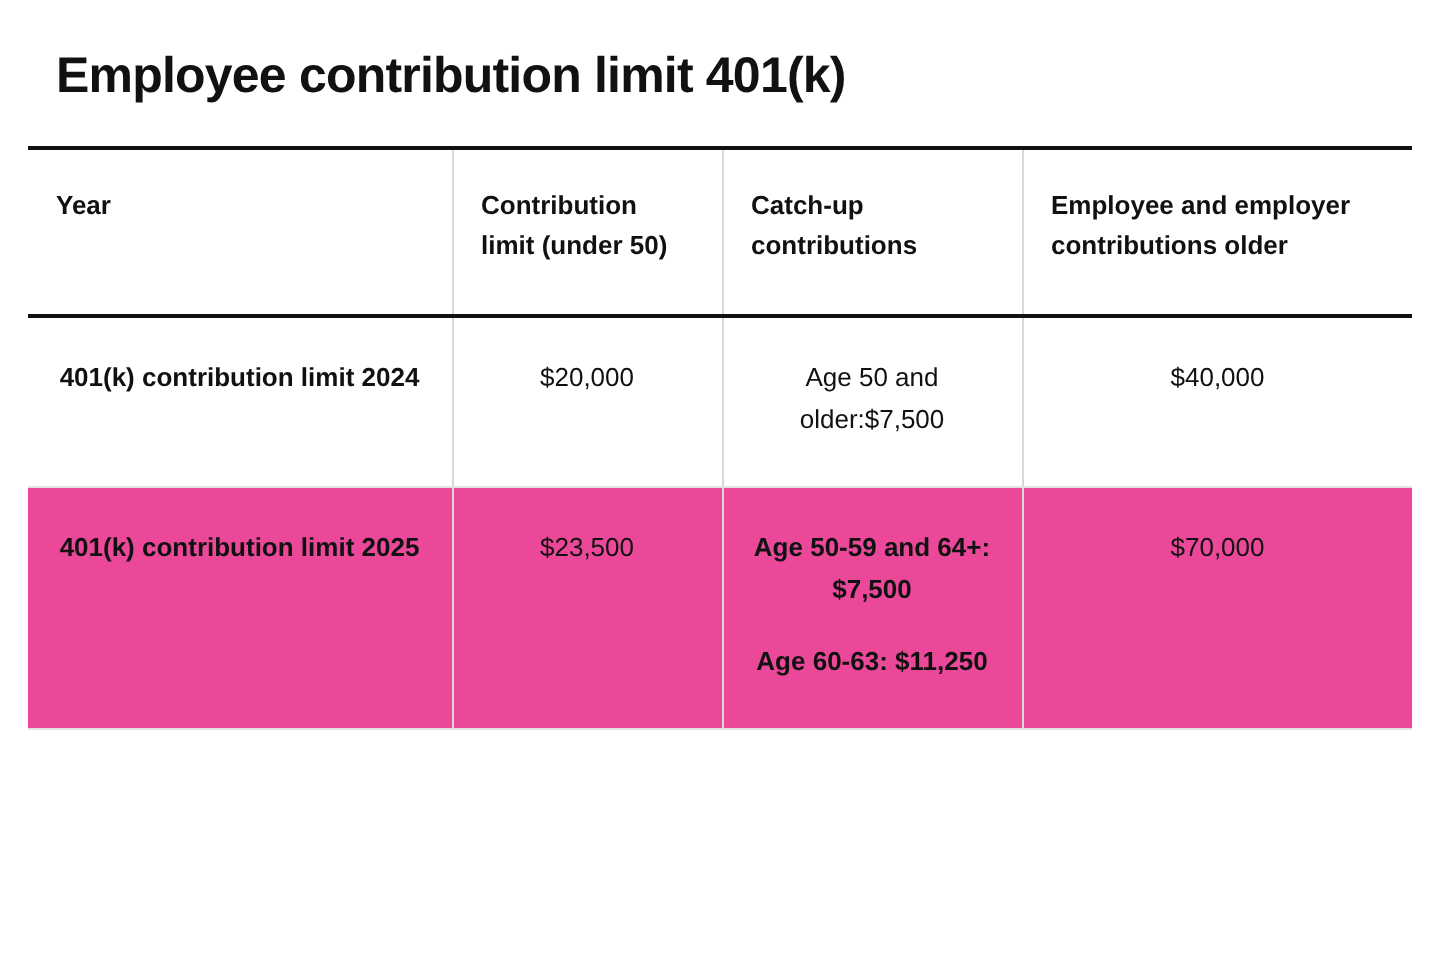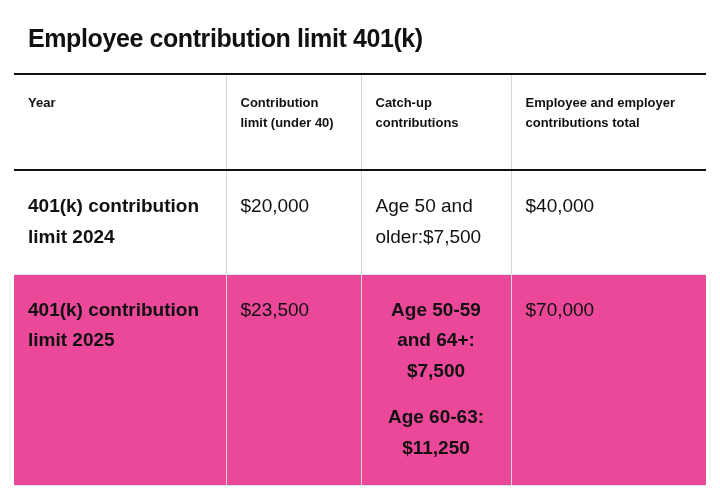--- a/index.html
+++ b/index.html
@@ -46,38 +46,39 @@
   table.limits col.c2 { width: 150px; }
   table.limits col.c3 { width: 195px; }
 
   table.limits thead th {
     text-align: left;
     vertical-align: top;
     font-size: 13px;
     font-weight: bold;
     line-height: 1.55;
     color: #111111;
-    padding: 18px 14px 36px 14px;
+    padding: 18px 14px 24px 14px;
     border-top: 2px solid #111111;
     border-bottom: 2px solid #111111;
     box-sizing: border-box;
   }
 
   table.limits thead th.sep {
     border-left: 1px solid #d7d7d7;
   }
 
   table.limits tbody td {
     vertical-align: top;
-    font-size: 19px;
+    font-size: 13px;
     line-height: 1.6;
     color: #111111;
     padding: 20px 14px 22px 14px;
     border-bottom: 1px solid #e2e2e2;
     box-sizing: border-box;
+    text-align: center;
   }
 
   table.limits tbody td.sep {
     border-left: 1px solid #d7d7d7;
   }
 
   table.limits tbody td.rowhead {
     font-weight: bold;
   }
 
@@ -105,23 +106,23 @@
     <table class="limits">
       <colgroup>
         <col class="c0">
           <col class="c1">
           <col class="c2">
           <col class="c3">
       </colgroup>
       <thead>
         <tr>
           <th>Year</th>
-          <th class="sep">Contribution limit (under 40)</th>
+          <th class="sep">Contribution limit (under 50)</th>
           <th class="sep">Catch-up contributions</th>
-          <th class="sep">Employee and employer contributions total</th>
+          <th class="sep">Employee and employer contributions older</th>
         </tr>
       </thead>
       <tbody>
         <tr>
           <td class="rowhead">401(k) contribution limit 2024</td>
           <td class="sep">$20,000</td>
           <td class="sep">
             <div class="cell-line">Age 50 and older:$7,500</div>
           </td>
           <td class="sep">$40,000</td>

